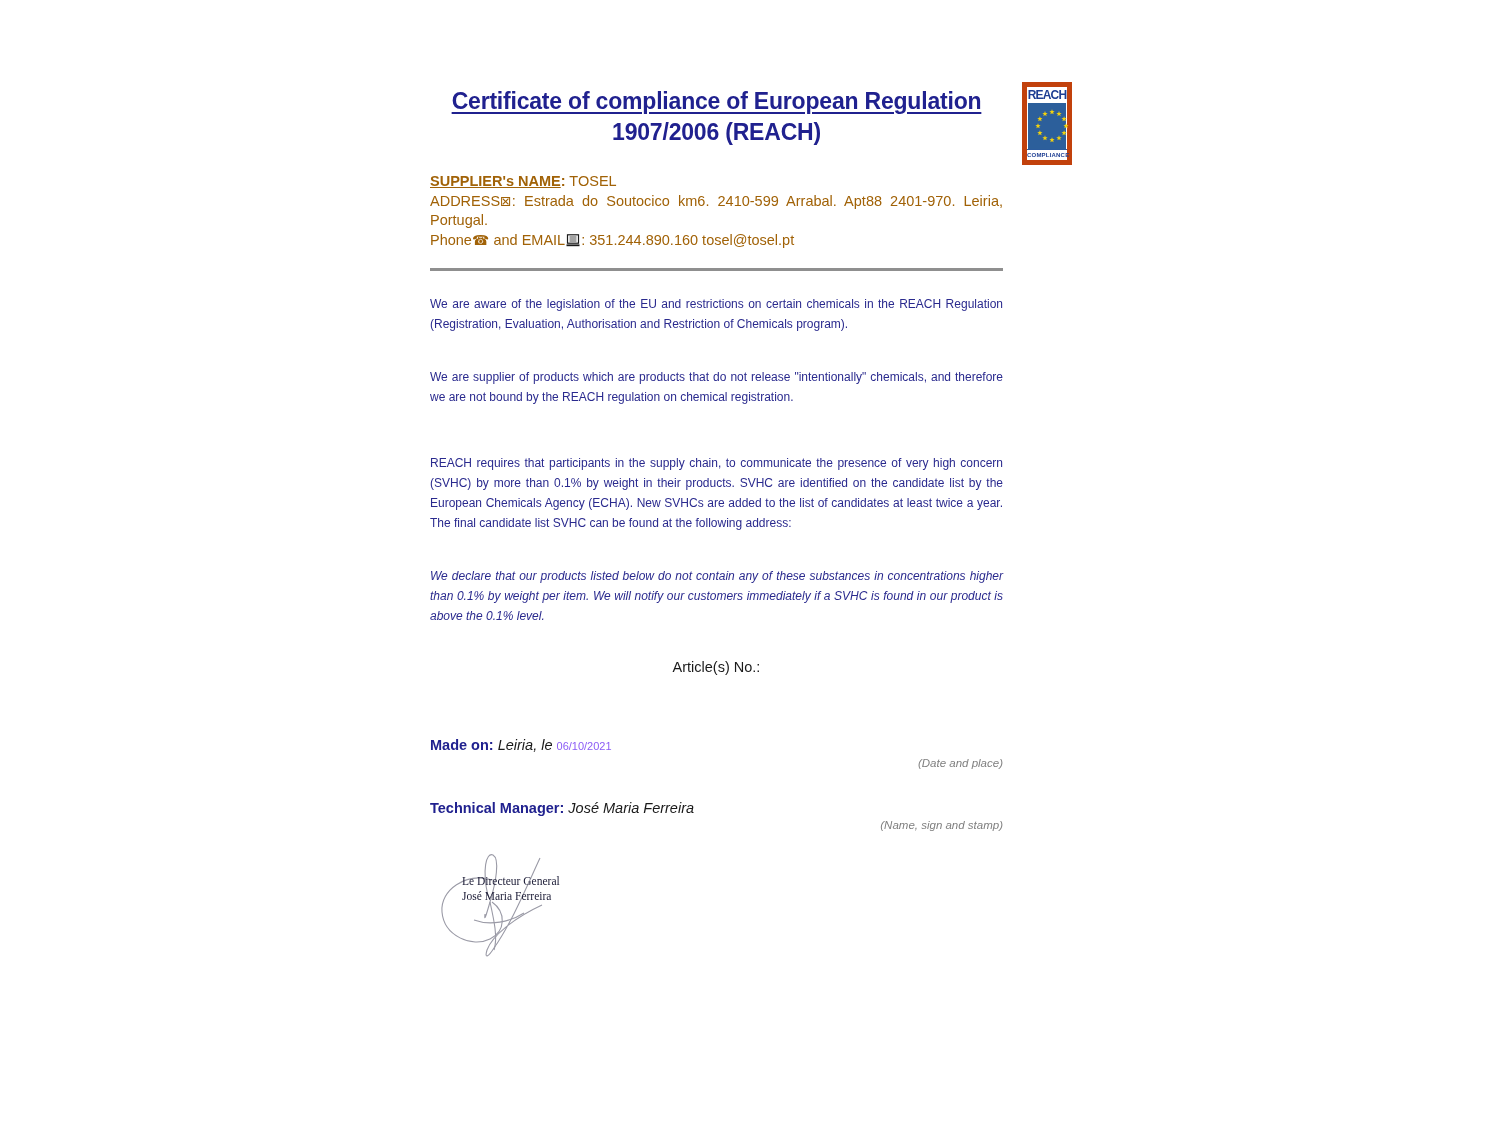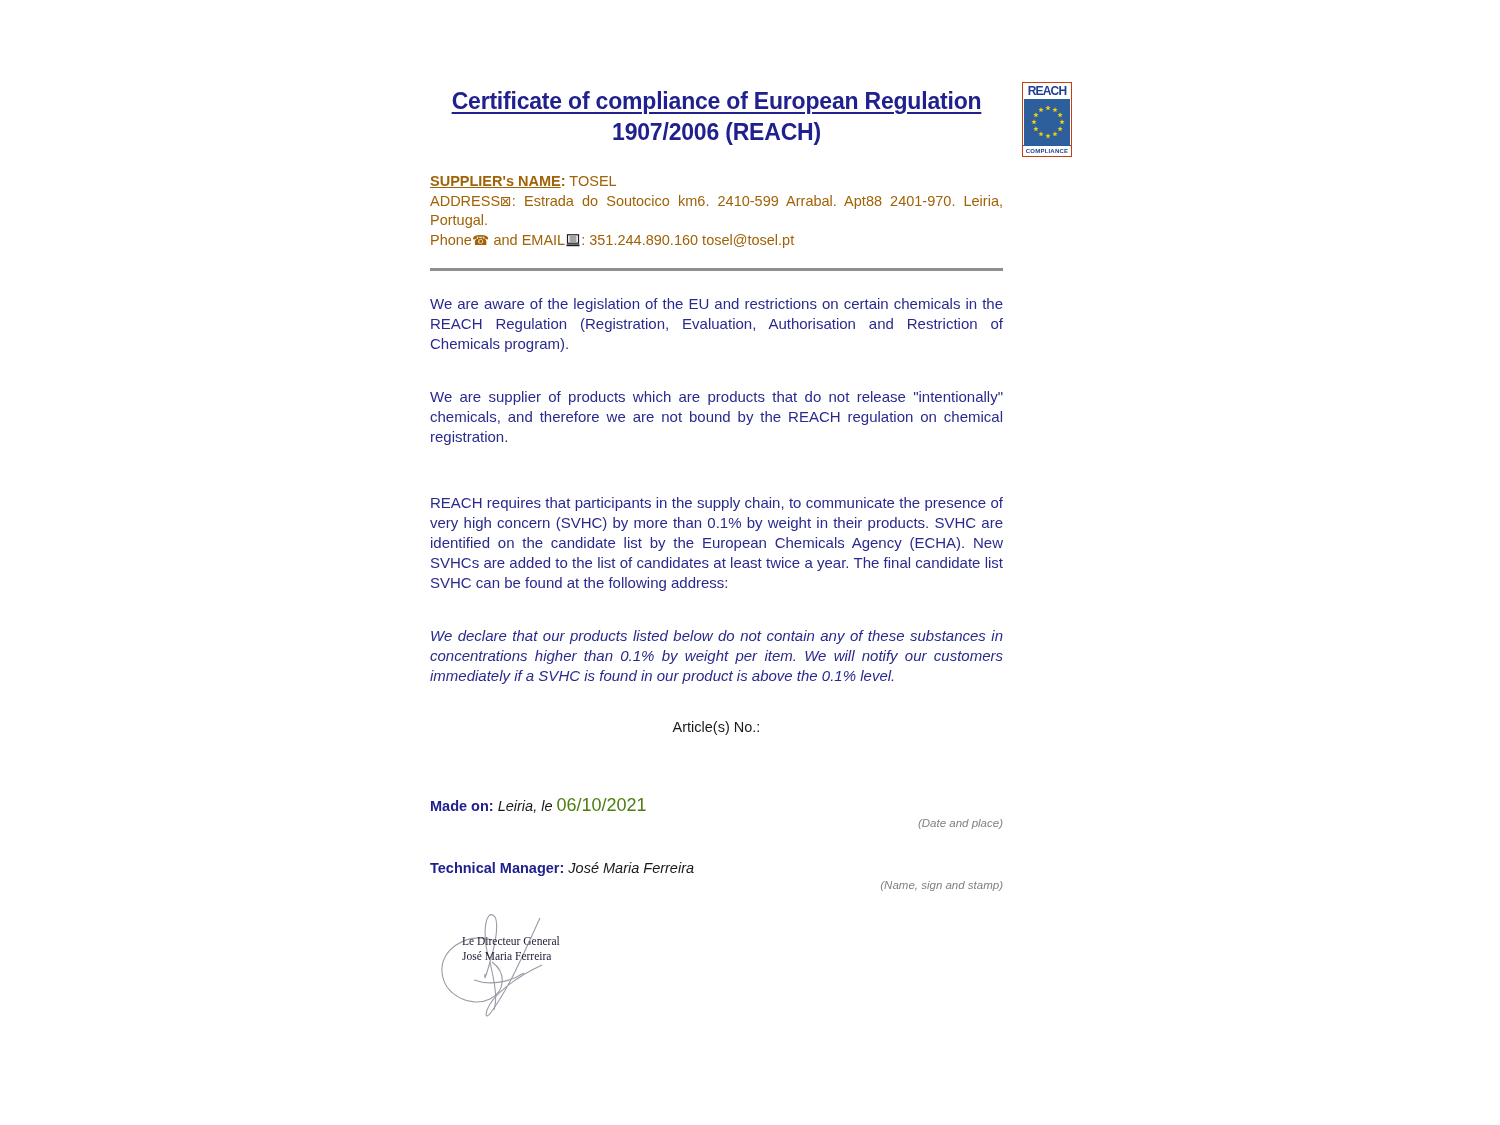--- a/index.html
+++ b/index.html
@@ -22,56 +22,56 @@
     text-align:justify;color:#a16207;
   }
   .supplier .lbl-u{font-weight:bold;text-decoration:underline;}
   .supplier .lbl-b{font-weight:bold;}
   .glyph{font-family:"DejaVu Sans", sans-serif;font-size:14px;}
   .pc-icon{display:inline-block;vertical-align:-2px;margin:0 1px;}
   .rule{
     margin:16px 0 0 0;border:none;height:3px;background:#8f8f8f;
   }
   .para{
-    color:#2a2a8e;font-size:15px;line-height:20px;text-align:justify;
+    color:#2a2a8e;font-size:12px;line-height:20px;text-align:justify;
   }
   .mt-p1{margin-top:23px;}
   .mt-p2{margin-top:33px;}
   .mt-p3{margin-top:46px;}
   .mt-link{margin-top:30px;}
   .mt-p4{margin-top:33px;font-style:italic;}
   .mt-article{margin-top:31px;}
   .mt-made{margin-top:58px;}
   .link-line{text-align:center;}
   .link-line a{
     color:#2a2a8e;text-decoration:underline;font-size:14.5px;
   }
   .article-line{color:#1a1a1a;font-size:14.5px;line-height:20px;text-align:center;}
   .sig-label{color:#20218f;font-weight:bold;font-size:14.5px;}
   .sig-value-italic{color:#1a1a1a;font-style:italic;font-size:14.5px;}
-  .sig-value{color:#4d7c0f;font-size:18px;}
+  .sig-value{color:#8b5cf6;font-size:11px;}
   .field-line{line-height:20px;}
   .note{
     color:#7f7f7f;font-style:italic;font-size:11.5px;line-height:14px;text-align:right;
   }
   .note-indent{padding-left:4px;}
   .mt-tech{margin-top:28px;}
   .signature{
     position:relative;margin-top:18px;height:115px;width:100%;
   }
   .signature svg{position:absolute;left:0;top:0;}
   .sig-stamp-text{
     position:absolute;left:32px;top:24px;
     font-family:"Liberation Serif", serif;font-size:11.5px;line-height:15px;
     color:#20203a;white-space:nowrap;
   }
   
   .reach-logo{
     position:absolute;left:1022px;top:82px;width:50px;
-    background:#ffffff;border:1px solid #c2410c;box-sizing:border-box;
+    background:#ffffff;border:5px solid #c2410c;box-sizing:border-box;
   }
   .reach-word{
     color:#1e3e93;font-weight:bold;font-size:12px;line-height:16px;
     text-align:center;letter-spacing:-0.8px;
   }
   .reach-flag{
     height:46px;background:#2c5f9b;margin:0 1px;position:relative;
   }
   .reach-caption{
     font-size:6px;font-weight:bold;color:#1e3e93;text-align:center;

